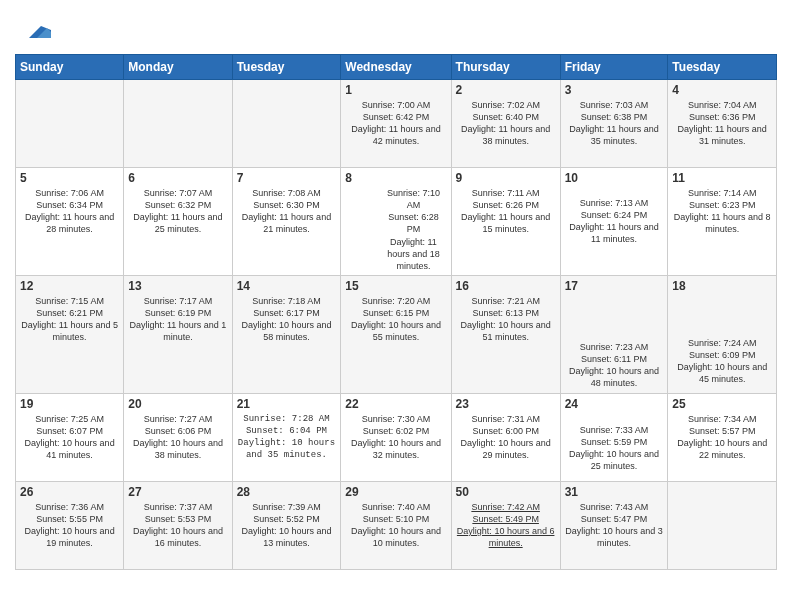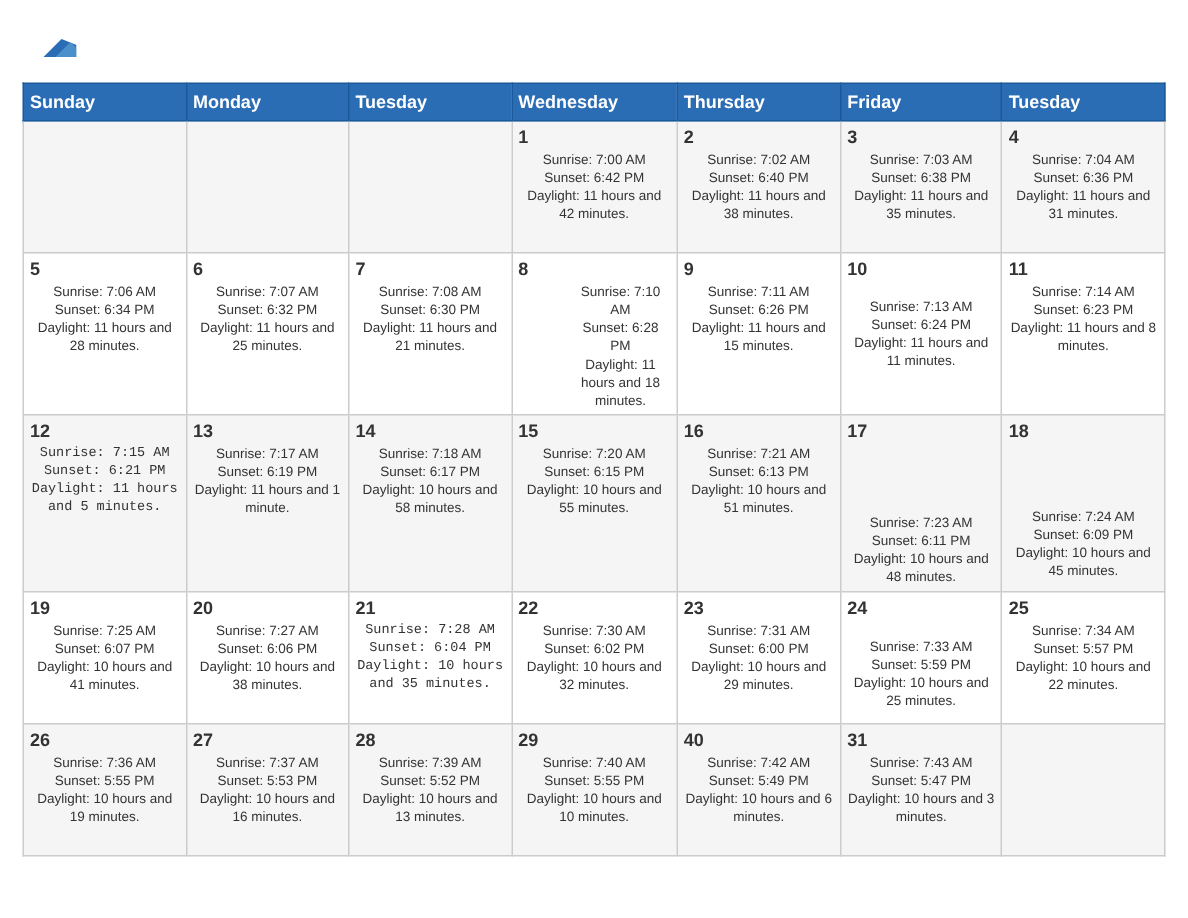--- a/index.html
+++ b/index.html
@@ -155,21 +155,21 @@
           <td>
             <div class="day-number">11</div>
             <div class="day-info" style="white-space: pre-line;">Sunrise: 7:14 AM
 Sunset: 6:23 PM
 Daylight: 11 hours and 8 minutes.</div>
           </td>
         </tr>
         <tr>
           <td>
             <div class="day-number">12</div>
-            <div class="day-info" style="white-space: pre-line; font-family: Liberation Mono, monospace;">Sunrise: 7:15 AM
+            <div class="day-info" style="white-space: pre-line;">Sunrise: 7:15 AM
 Sunset: 6:21 PM
 Daylight: 11 hours and 5 minutes.</div>
           </td>
           <td>
             <div class="day-number">13</div>
             <div class="day-info" style="white-space: pre-line;">Sunrise: 7:17 AM
 Sunset: 6:19 PM
 Daylight: 11 hours and 1 minute.</div>
           </td>
           <td>
@@ -262,26 +262,26 @@
           </td>
           <td>
             <div class="day-number">28</div>
             <div class="day-info" style="white-space: pre-line;">Sunrise: 7:39 AM
 Sunset: 5:52 PM
 Daylight: 10 hours and 13 minutes.</div>
           </td>
           <td>
             <div class="day-number">29</div>
             <div class="day-info" style="white-space: pre-line;">Sunrise: 7:40 AM
-Sunset: 5:55 PM
+Sunset: 5:10 PM
 Daylight: 10 hours and 10 minutes.</div>
           </td>
           <td>
-            <div class="day-number">40</div>
-            <div class="day-info" style="white-space: pre-line;">Sunrise: 7:42 AM
+            <div class="day-number">50</div>
+            <div class="day-info" style="white-space: pre-line; text-decoration: underline;">Sunrise: 7:42 AM
 Sunset: 5:49 PM
 Daylight: 10 hours and 6 minutes.</div>
           </td>
           <td>
             <div class="day-number">31</div>
             <div class="day-info" style="white-space: pre-line;">Sunrise: 7:43 AM
 Sunset: 5:47 PM
 Daylight: 10 hours and 3 minutes.</div>
           </td>
           <td class="empty-cell"></td>

